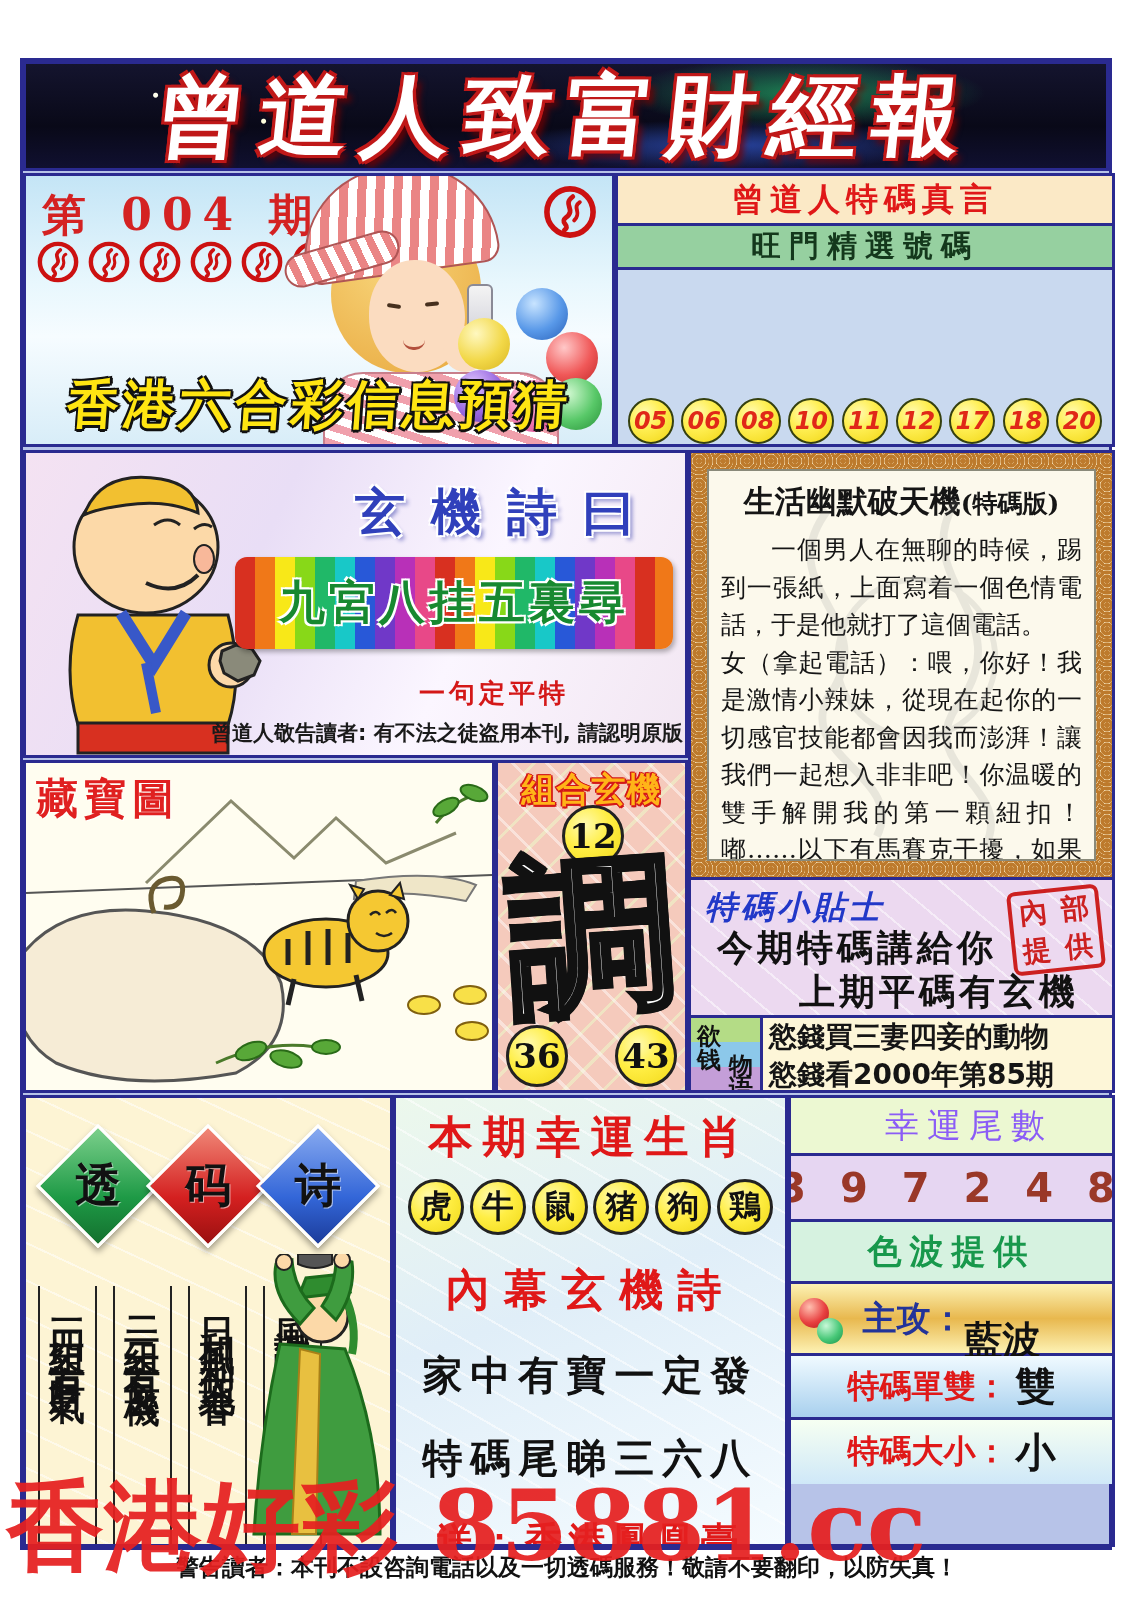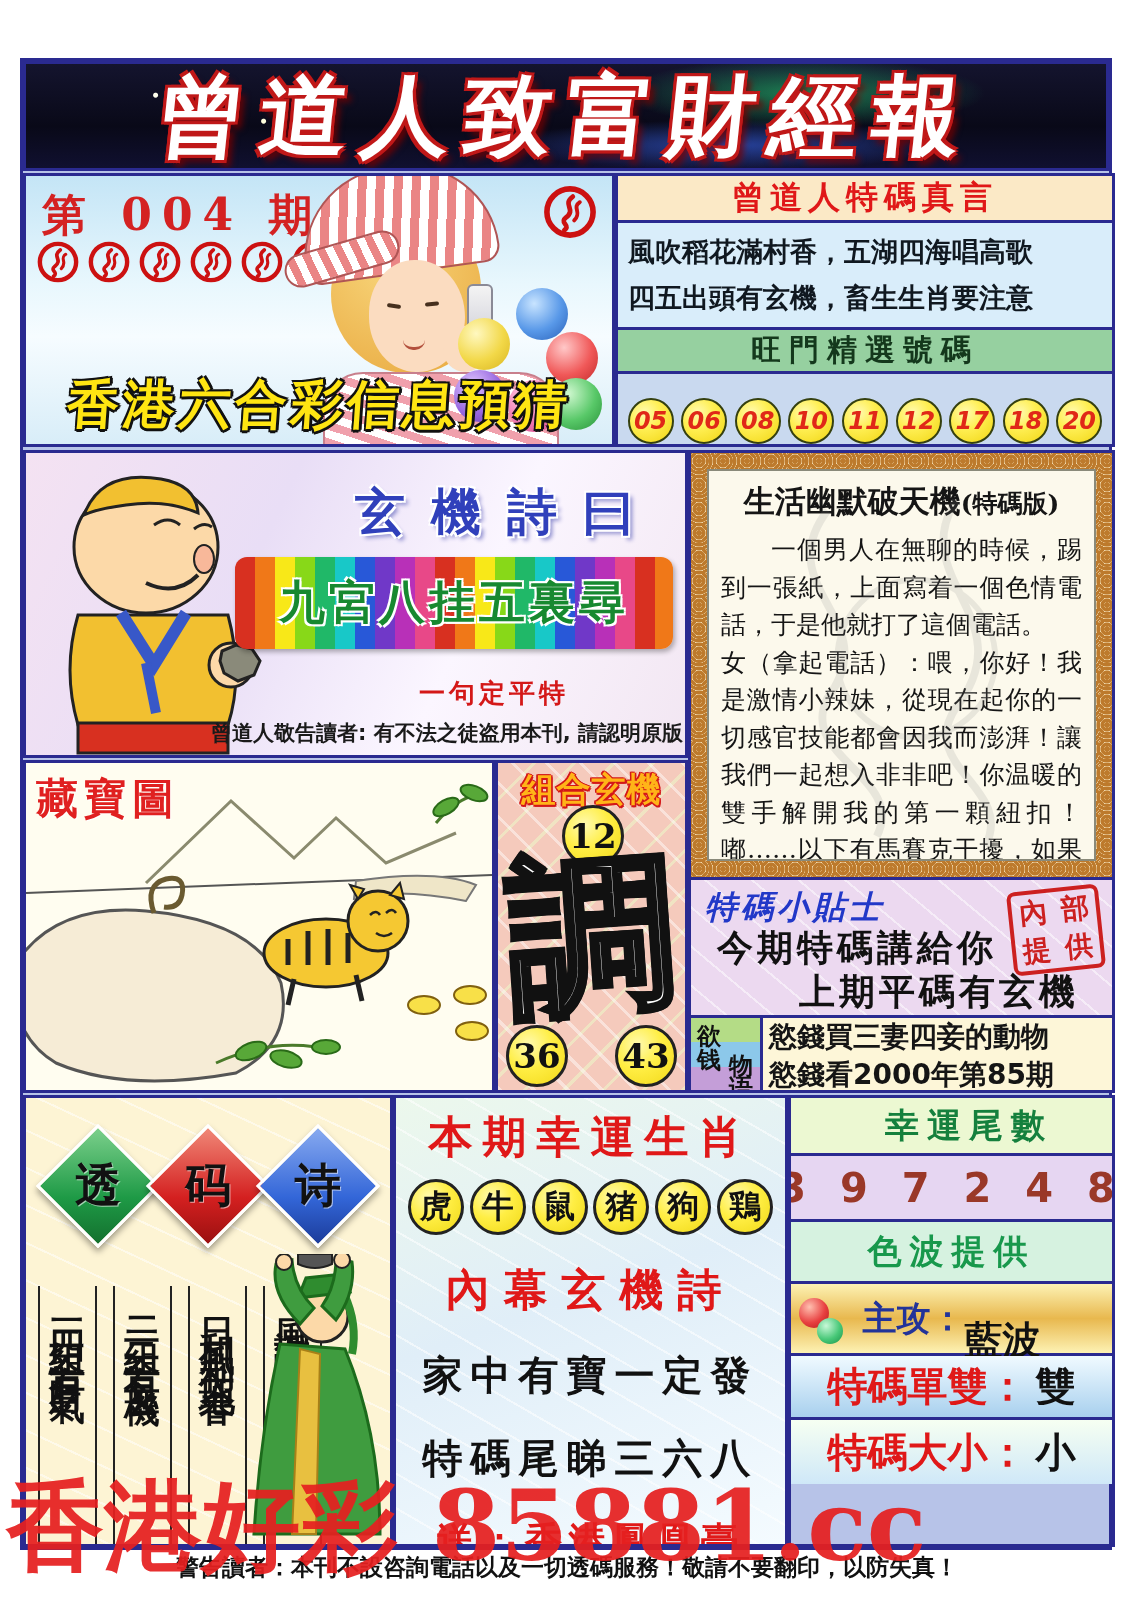--- a/index.html
+++ b/index.html
@@ -66,21 +66,21 @@
     display:flex; flex-direction:column; }
   .truth .t1 { height:50px; background:#fbe9c6; border-bottom:3px solid #2a2a90;
     display:flex; align-items:center; justify-content:center;
     font-weight:bold; font-size:32px; color:#e01818; letter-spacing:6px; }
   .truth .t2 { height:115px; background:#d9edfa; border-bottom:3px solid #2a2a90;
     display:flex; flex-direction:column; justify-content:space-evenly; padding:2px 10px;
     font-weight:bold; font-size:27px; color:#101820; white-space:nowrap; }
   .truth .t3 { height:44px; background:#96d0a0; border-bottom:3px solid #2a2a90;
     display:flex; align-items:center; justify-content:center;
     font-weight:bold; font-size:30px; color:#14381c; letter-spacing:8px; }
-  .truth .t4 { flex:1; display:flex; align-items:flex-start; justify-content:space-evenly; padding:0 2px;margin-top:24px; }
+  .truth .t4 { flex:1; display:flex; align-items:flex-end; justify-content:space-evenly; padding:0 2px;margin-top:24px; }
   .numball { width:46px; height:46px; border-radius:50%; border:2px solid #35400f;
     background:radial-gradient(circle at 35% 30%,#fffabl,#ffef54 40%,#f0d512);
     background:radial-gradient(circle at 35% 30%,#fffab0,#ffef54 40%,#f0d512);
     display:flex; align-items:center; justify-content:center;
     font-weight:bold; font-size:24px; color:#e02818; font-style:italic; }
 
   
   .xuanji { left:0; top:389px; width:665px; height:308px;
     background:linear-gradient(115deg,#f4e2f2 0%,#e9def6 35%,#fbf6ff 65%,#f2e6f2 100%); }
   .xuanji-title { position:absolute; right:26px; top:26px; font-weight:bold; font-size:50px;
@@ -198,33 +198,33 @@
   .lucky-verse { margin-top:28px; text-align:center; font-family:"DejaVu Serif",serif; font-weight:bold;
     font-size:40px; color:#111; letter-spacing:8px; white-space:nowrap; }
   .lucky-gift { margin-top:30px; text-align:center; font-weight:bold; font-size:38px; color:#e01818;
     letter-spacing:6px; white-space:nowrap; }
 
   
   .stats { left:765px; top:1034px; width:327px; height:452px; display:flex; flex-direction:column; }
   .srow { border-bottom:3px solid #2a2a90; display:flex; align-items:center; justify-content:center;
     position:relative; white-space:nowrap; }
   .srow:last-child { border-bottom:none; }
-  .s-tail-t { height:58px; background:#ecf8d2; color:#15803d; font-weight:bold; font-size:34px; letter-spacing:8px;padding-left:35px; }
+  .s-tail-t { height:58px; background:#ecf8d2; color:#8b5cf6; font-weight:normal; font-size:34px; letter-spacing:8px;padding-left:35px; }
   .s-tail-n { height:66px; background:#e6d6f2; color:#9a3828; font-weight:bold; font-size:40px; letter-spacing:10px; }
   .s-sebo { height:62px; background:#d6f2e0; color:#18984c; font-weight:bold; font-size:34px; letter-spacing:8px; }
   .s-gold { height:72px; background:linear-gradient(180deg,#fdf2b4,#e8b84e 50%,#fdf2b4); }
   .s-gold .lab { color:#223399; font-weight:bold; font-size:34px; }
   .s-gold .val { color:#111; font-weight:bold; font-size:38px; font-family:"DejaVu Serif",serif;margin-top:44px; }
   .ballpair { position:absolute; left:8px; top:14px; width:48px; height:48px; }
   .bp { position:absolute; border-radius:50%; }
   .bp-red { width:30px; height:30px; left:0; top:0; background:radial-gradient(circle at 35% 30%,#ffc0b0,#e84040 55%,#b01818); }
   .bp-green { width:26px; height:26px; left:18px; top:20px; background:radial-gradient(circle at 35% 30%,#c8f8d8,#48c878 55%,#189048); }
   .s-blue { height:64px; background:linear-gradient(180deg,#f0faff,#a8d0ee); }
   .s-pale { height:64px; background:linear-gradient(180deg,#f6fff2,#cfe8f8); }
-  .s-blue .lab, .s-pale .lab { color:#e01818; font-weight:bold; font-size:40px; }
+  .s-blue .lab, .s-pale .lab { color:#e01818; font-weight:bold; font-size:32px; }
   .s-blue .val, .s-pale .val { color:#111; font-weight:bold; font-size:40px; font-family:"DejaVu Serif",serif; margin-left:8px; }
 
   
   .warning { position:absolute; left:0; right:0; top:1552px; text-align:center; font-weight:bold;
     font-size:23px; color:#111; white-space:nowrap; }
   .watermark { position:absolute; left:6px; top:1462px; z-index:60; font-family:"DejaVu Serif",serif;
     font-weight:900; font-size:98px; color:#e62020; letter-spacing:0px; white-space:nowrap; opacity:.93; }
 </style>
 </head>
 <body>
@@ -294,24 +294,20 @@
         <span class="ball6" style="left:92px; top:44px; background:radial-gradient(circle at 35% 30%,#ffc8c8,#f05858 55%,#c02828);"></span>
         <span class="ball6" style="left:0px; top:82px; background:radial-gradient(circle at 35% 30%,#e0c8ff,#9868e0 55%,#6838b0);"></span>
         <span class="ball6" style="left:54px; top:92px; background:radial-gradient(circle at 35% 30%,#ffd0e8,#f078b0 55%,#d04888);"></span>
         <span class="ball6" style="left:96px; top:90px; background:radial-gradient(circle at 35% 30%,#d0f8d0,#58c868 55%,#289038);"></span>
       </div>
       <div class="caption">香港六合彩信息預猜</div>
     </div>
 
     <div class="panel truth">
       <div class="t1">曾道人特碼真言</div>
-      <div class="t2">
-        <div>風吹稻花滿村香，五湖四海唱高歌</div>
-        <div>四五出頭有玄機，畜生生肖要注意</div>
-      </div>
       <div class="t3">旺門精選號碼</div>
       <div class="t4">
         <span class="numball">05</span>
         <span class="numball">06</span>
         <span class="numball">08</span>
         <span class="numball">10</span>
         <span class="numball">11</span>
         <span class="numball">12</span>
         <span class="numball">17</span>
         <span class="numball">18</span>

